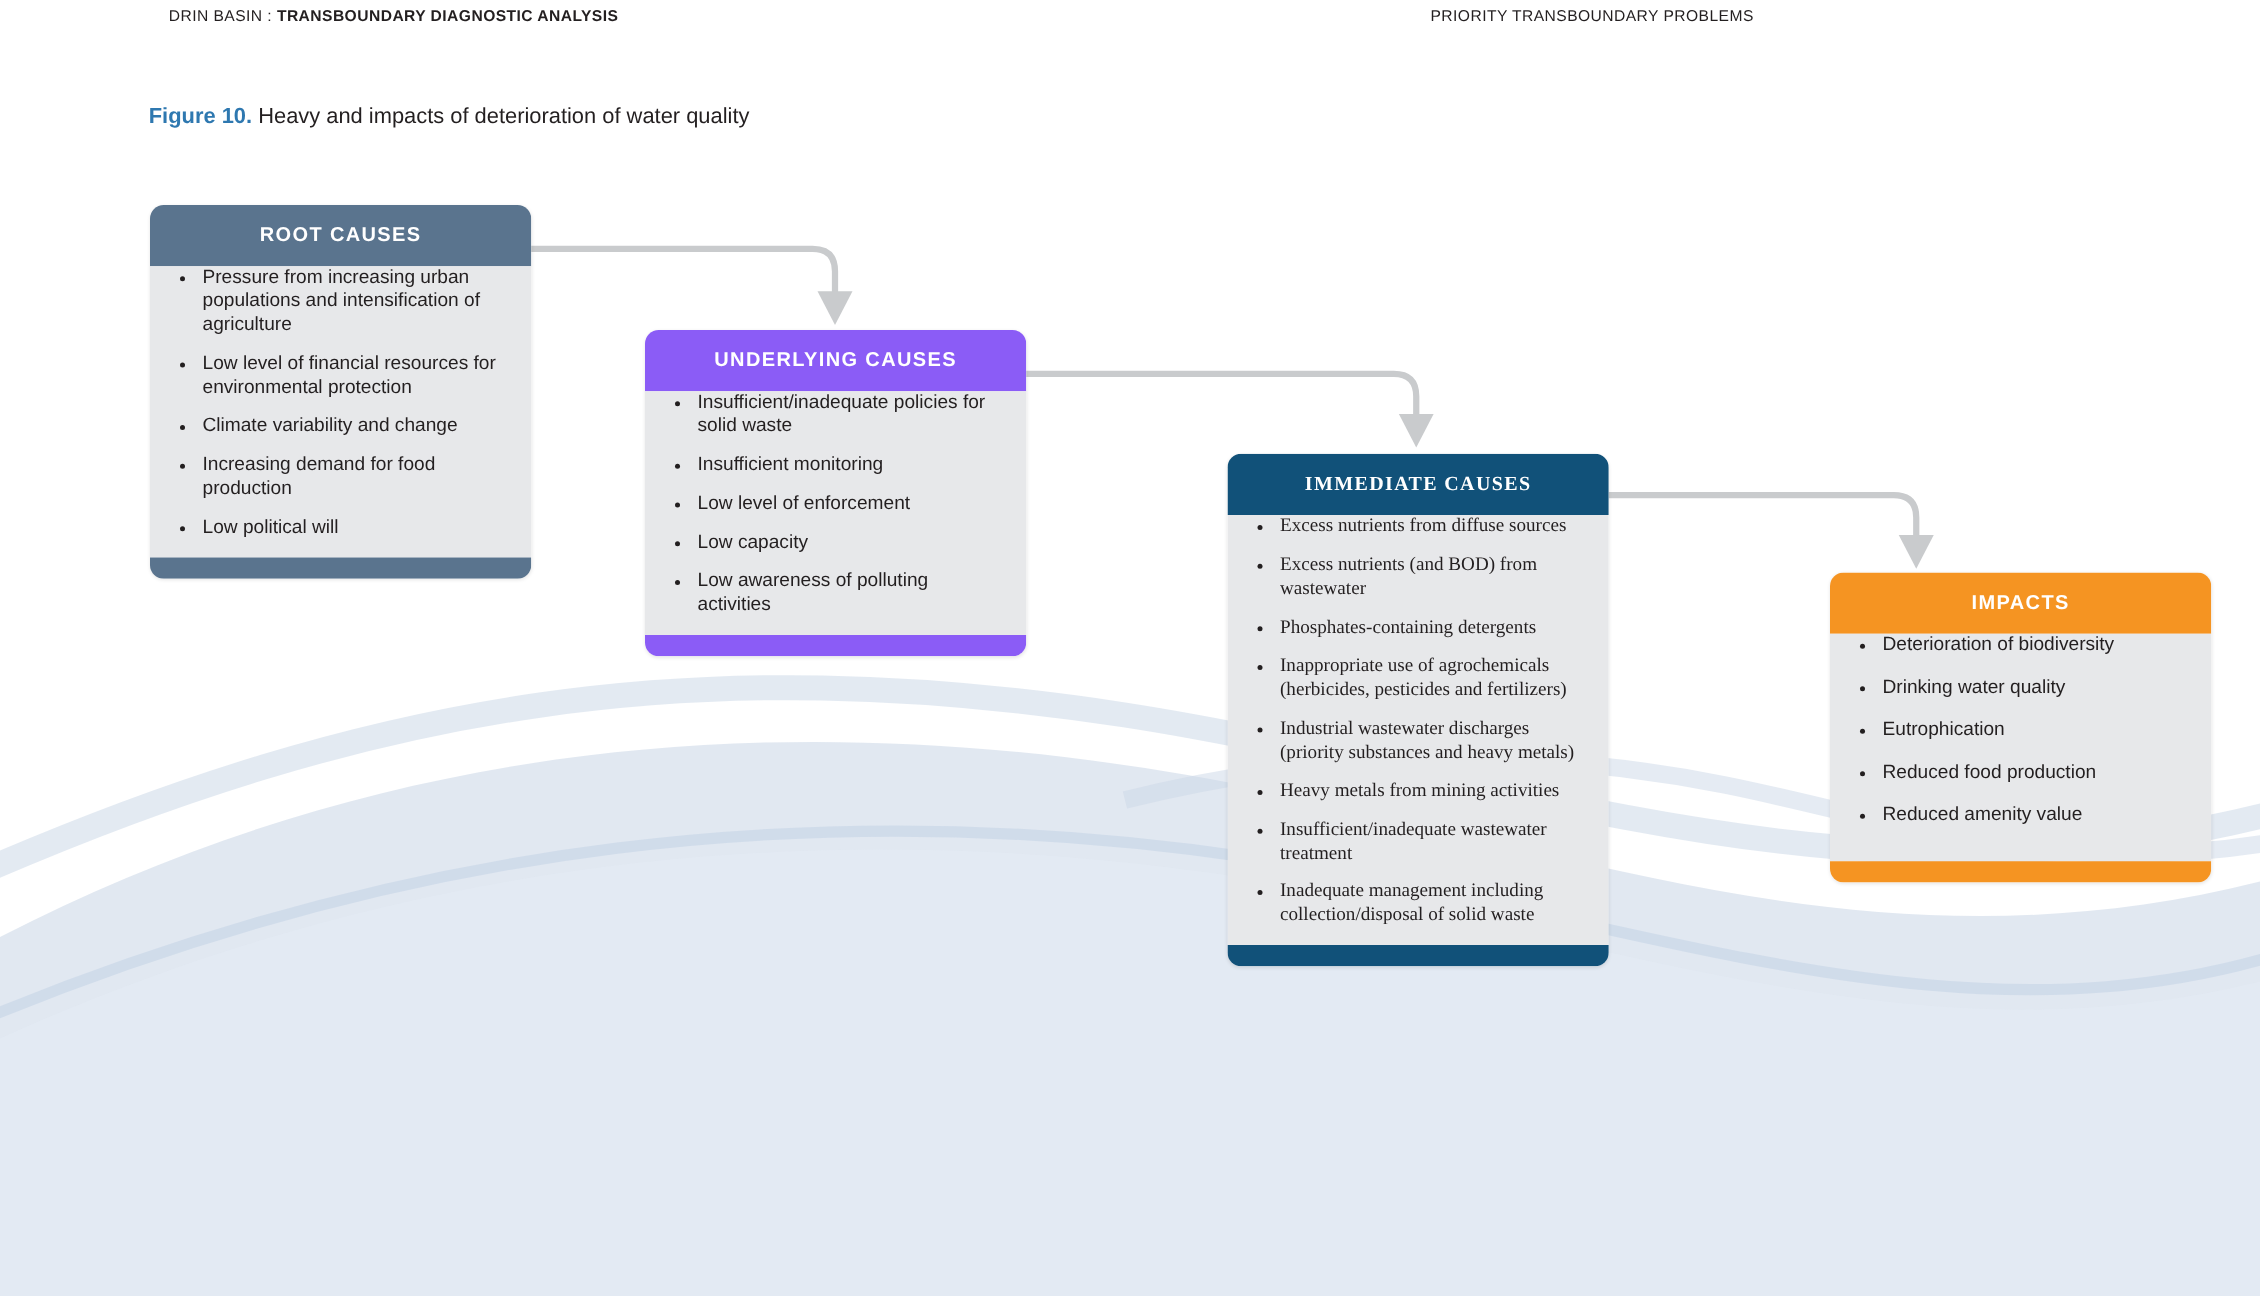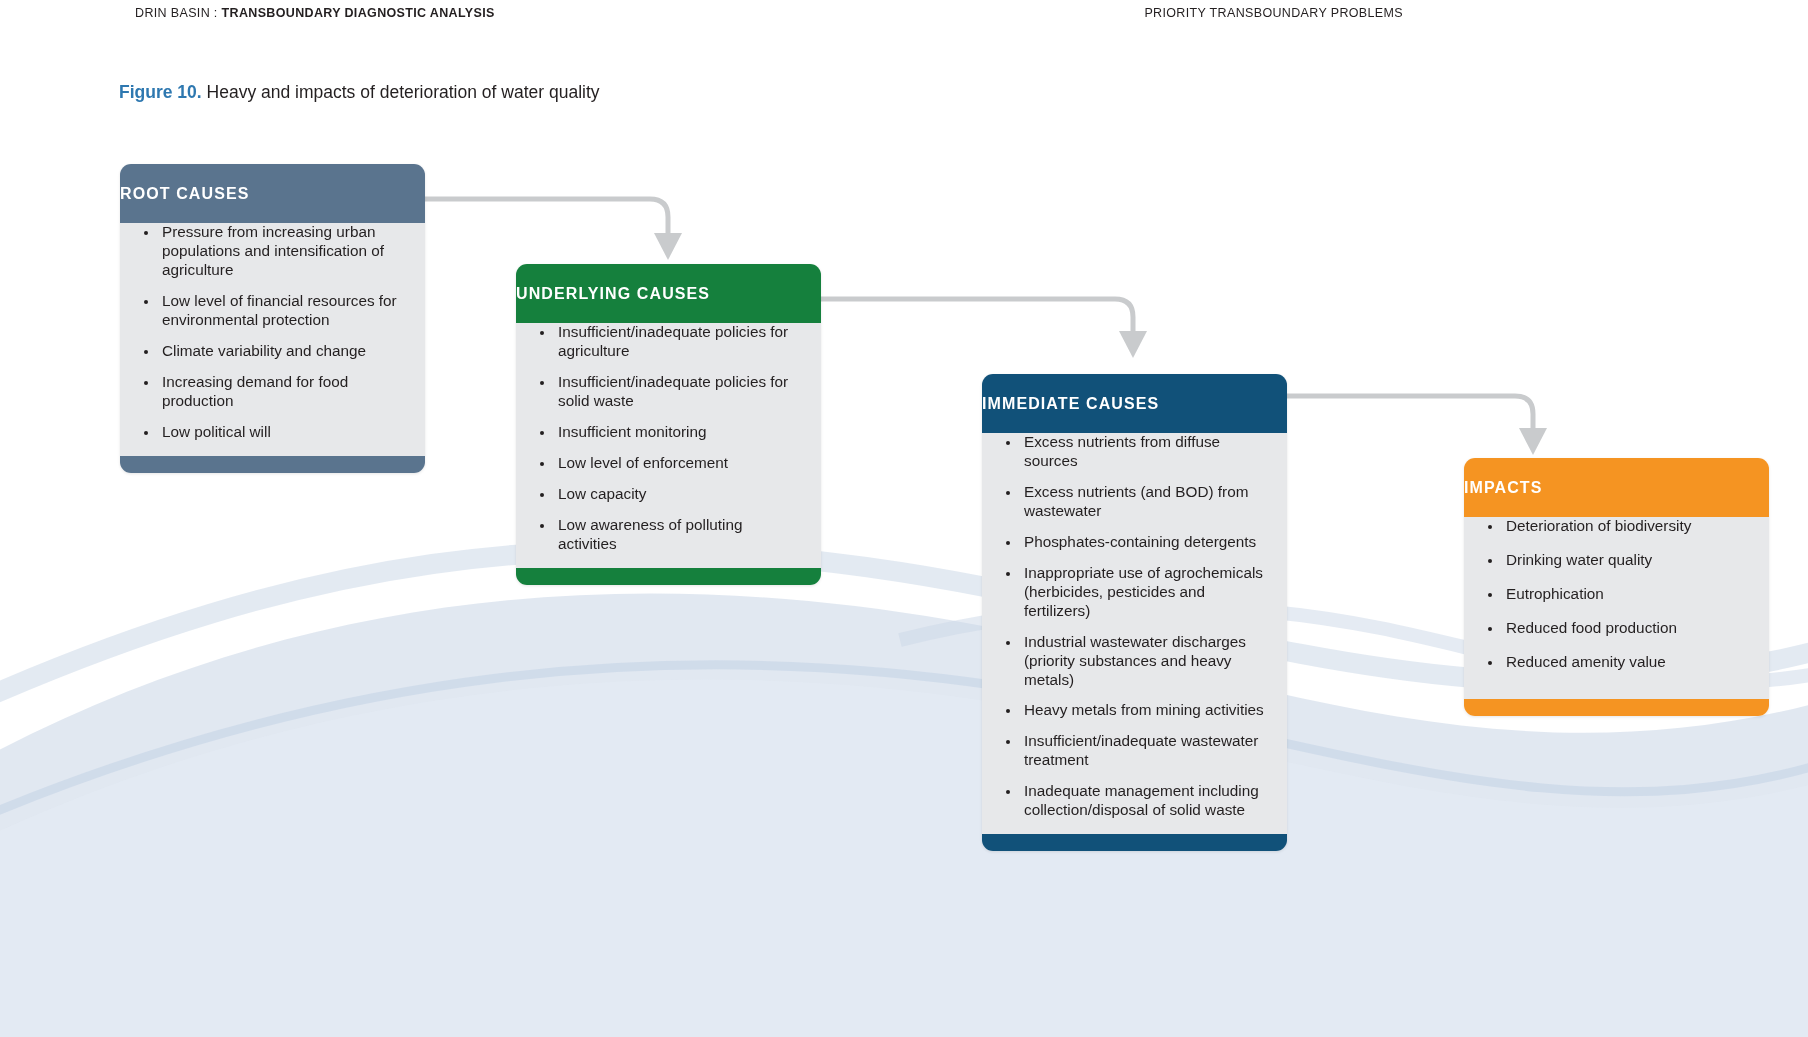--- a/index.html
+++ b/index.html
@@ -19,40 +19,40 @@
   .runhead-right{right:405px;font-weight:400;}
 
   
   .caption{position:absolute;left:119px;top:82px;font-size:17.5px;white-space:nowrap;}
   .caption .cap-num{color:#2e78b0;font-weight:700;}
   .caption .cap-txt{color:#231f20;font-weight:400;}
 
   
   .box{position:absolute;z-index:3;border-radius:11px;overflow:hidden;
        box-shadow:0 1px 3px rgba(0,0,0,.10);}
-  .box-head{height:59px;display:flex;align-items:center;}
+  .box-head{height:49px;display:flex;align-items:center;justify-content:center;}
   .box-head-title{color:#ffffff;font-weight:700;font-size:16px;letter-spacing:1.1px;text-align:center;}
   .box-body{background:#e7e8ea;padding:0 16px 12px 16px;}
   .box-foot{height:17px;}
 
   ul.blist{list-style:none;margin:0;padding:0;}
   ul.blist li{position:relative;padding-left:26px;margin:0 0 12px 0;
       font-size:15.3px;line-height:1.24;color:#231f20;font-weight:400;}
   ul.blist li:last-child{margin-bottom:2px;}
   ul.blist li::before{content:"";position:absolute;left:8px;top:8px;
       width:4px;height:4px;border-radius:50%;background:#231f20;}
 
   
   #box-root{left:120px;top:164px;width:305px;}
   #box-underlying{left:516px;top:264px;width:305px;}
-  #box-immediate{left:982px;top:374px;width:305px;}
+  #box-immediate{left:982px;top:363px;width:305px;font-family:Liberation Serif, serif;}
   #box-impacts{left:1464px;top:458px;width:305px;}
 
   #box-root .box-head,#box-root .box-foot{background:#5a748e;}
-  #box-underlying .box-head,#box-underlying .box-foot{background:#15803d;}
+  #box-underlying .box-head,#box-underlying .box-foot{background:#8b5cf6;}
   #box-immediate .box-head,#box-immediate .box-foot{background:#115179;}
   #box-impacts .box-head,#box-impacts .box-foot{background:#f59422;}
 
   #box-impacts ul.blist li{margin-bottom:15px;}
 
   
   .connectors{position:absolute;inset:0;z-index:2;pointer-events:none;}
 </style>
 </head>
 <body>
@@ -100,21 +100,20 @@
   </div>
   <div class="box-foot"></div>
 </div>
 
 <div class="box" id="box-underlying">
   <div class="box-head">
     <span class="box-head-title">UNDERLYING CAUSES</span>
   </div>
   <div class="box-body">
     <ul class="blist">
-      <li>Insufficient/inadequate policies for agriculture</li>
       <li>Insufficient/inadequate policies for solid waste</li>
       <li>Insufficient monitoring</li>
       <li>Low level of enforcement</li>
       <li>Low capacity</li>
       <li>Low awareness of polluting activities</li>
     </ul>
   </div>
   <div class="box-foot"></div>
 </div>
 

